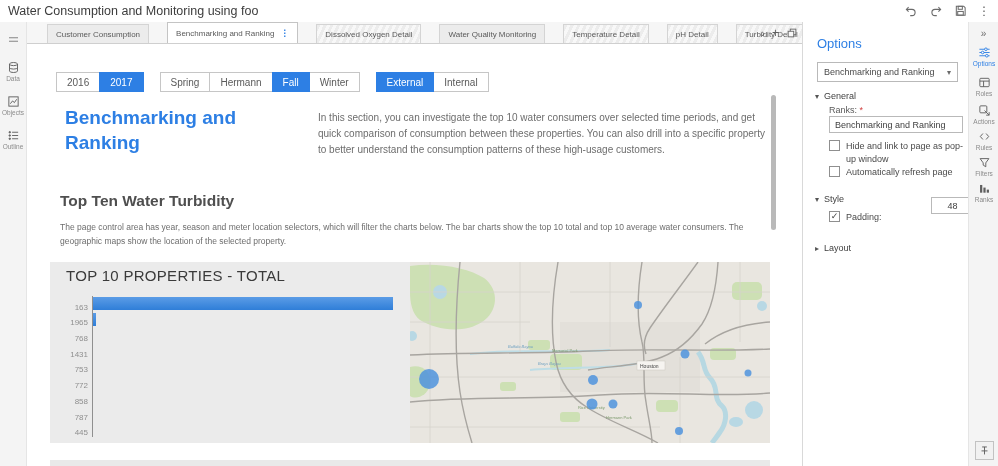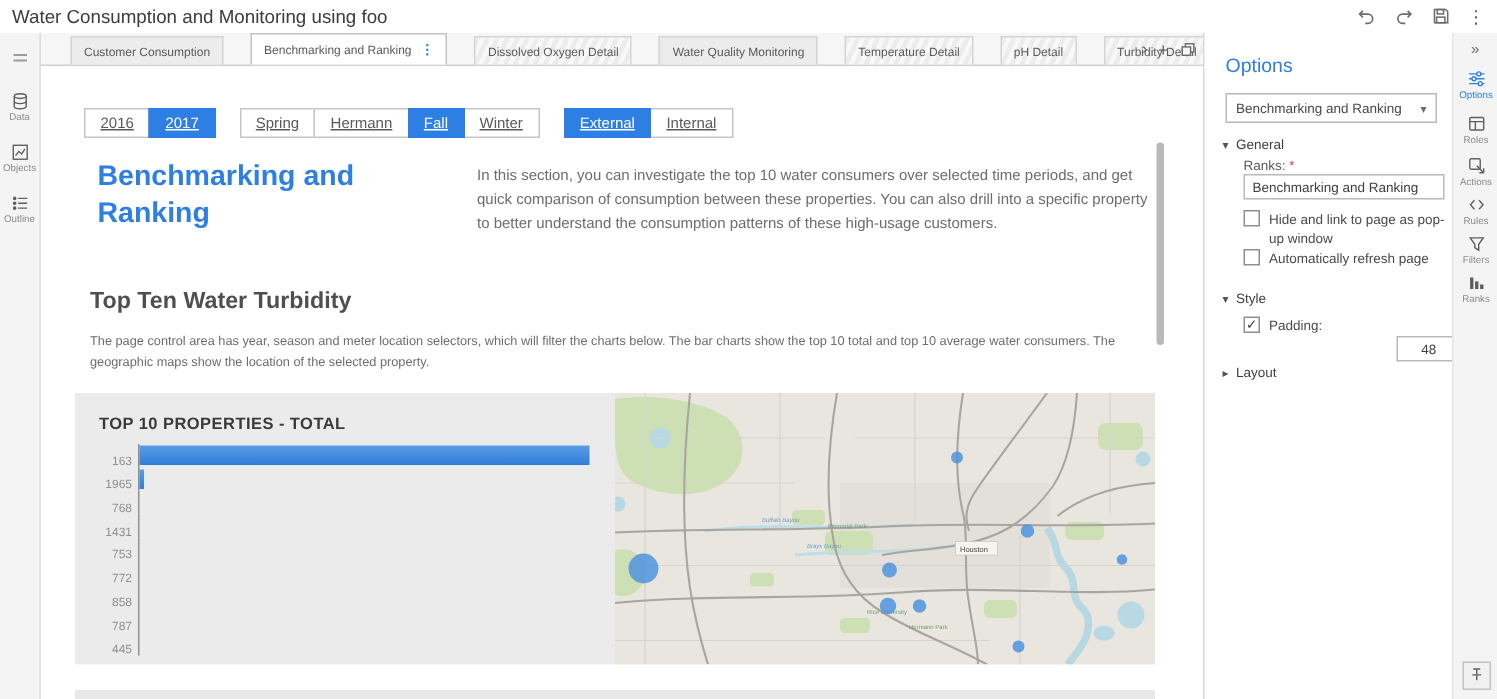--- a/index.html
+++ b/index.html
@@ -30,33 +30,33 @@
   .rail-toggle{margin-top:8px;cursor:pointer;}
   .rail-item{margin-top:13px;cursor:pointer;}
   .rail-item .lbl{display:block;font-size:6.5px;color:#8b8b8b;margin-top:1px;}
   .rail-item svg{display:block;margin:0 auto;}
 
   
   .canvas{position:absolute;left:27px;top:44px;width:775px;height:422px;background:#fff;}
   .ctrl-row{position:absolute;left:30px;top:28px;display:flex;gap:17px;}
   .btn-group{display:flex;}
   .btn{height:20px;box-sizing:border-box;border:1px solid #c6c6c6;background:#fff;color:#5a5a5a;
-       font-size:10px;padding:0 10px;display:flex;align-items:center;margin-left:-1px;cursor:pointer;white-space:nowrap;text-decoration:underline;}
+       font-size:10px;padding:0 10px;display:flex;align-items:center;margin-left:-1px;cursor:pointer;white-space:nowrap;}
   .btn.active{background:#2d7fe4;border-color:#2d7fe4;color:#fff;z-index:1;}
   .heading{position:absolute;left:38px;top:62px;width:235px;font-size:19px;font-weight:bold;color:#2d7fe4;line-height:1.3;}
   .intro{position:absolute;left:291px;top:66px;width:452px;font-size:10px;color:#6d6d6d;line-height:1.6;}
   .sec-title{position:absolute;left:33px;top:148px;font-size:15.5px;font-weight:bold;color:#4f4f4f;}
   .sec-desc{position:absolute;left:33px;top:176px;width:712px;font-size:8.5px;color:#6d6d6d;line-height:1.65;}
   .object-panel{position:absolute;left:23px;top:218px;width:720px;height:181px;background:#ebebeb;display:flex;}
   .next-strip{position:absolute;left:23px;top:416px;width:720px;height:6px;background:#e9e9e9;}
   .vscroll{position:absolute;left:744px;top:51px;width:5px;height:135px;background:#b9b9b9;border-radius:3px;cursor:pointer;}
 
   
   .chart{width:360px;height:181px;position:relative;}
-  .chart-title{position:absolute;left:16px;top:15px;font-size:11px;font-weight:bold;color:#3a3a3a;letter-spacing:.3px;}
+  .chart-title{position:absolute;left:16px;top:5px;font-size:15px;font-weight:normal;color:#3a3a3a;letter-spacing:.3px;}
   .rows{position:absolute;left:16px;top:34px;}
   .crow{display:flex;align-items:flex-end;height:15.7px;}
   .crow .cat{width:22px;text-align:right;font-size:8px;color:#8f8f8f;padding-right:4px;flex:none;}
   .track{width:300px;height:15.7px;border-left:1px solid #8f8f8f;position:relative;}
   .bar{position:absolute;left:0;top:1px;height:13px;background:linear-gradient(180deg,#5b9ce6,#2f7ed8);cursor:pointer;}
 
   
   .map{width:360px;height:181px;position:relative;overflow:hidden;cursor:pointer;}
   .map svg{display:block;}
 
@@ -67,21 +67,21 @@
   .obj-select{position:absolute;left:14px;top:40px;width:141px;height:20px;border:1px solid #b9b9b9;background:#fff;
               display:flex;align-items:center;justify-content:space-between;padding:0 6px;box-sizing:border-box;cursor:pointer;}
   .obj-select .caret{color:#6b6b6b;font-size:8px;}
   .sec-head{position:absolute;left:12px;display:flex;gap:5px;align-items:center;color:#3f3f3f;cursor:pointer;}
   .sec-head .tri{font-size:8px;color:#555;}
   .field-label{position:absolute;left:26px;top:83px;color:#5a5a5a;}
   .req{color:#d04040;}
   .text-input{position:absolute;border:1px solid #b9b9b9;background:#fff;font-size:9px;color:#3f3f3f;
               display:flex;align-items:center;padding:0 5px;box-sizing:border-box;cursor:text;}
   .name-input{left:26px;top:94px;width:134px;height:17px;}
-  .pad-input{left:128px;top:202px;width:43px;height:17px;justify-content:center;}
+  .pad-input{left:128px;top:175px;width:43px;height:17px;justify-content:center;}
   .cb{position:absolute;display:flex;gap:6px;cursor:pointer;}
   .cb .box{width:9px;height:9px;border:1px solid #8f8f8f;background:#fff;flex:none;margin-top:0;
            font-size:9px;line-height:9px;text-align:center;color:#3f3f3f;}
   .cb .cbl{width:118px;line-height:1.4;}
 
   
   .rightrail{position:absolute;left:968px;top:22px;width:30px;height:444px;background:#f4f4f4;
              border-left:1px solid #e5e5e5;box-sizing:border-box;text-align:center;}
   .rr-collapse{margin-top:6px;font-size:10px;color:#6b6b6b;cursor:pointer;}
   .rr-item{position:absolute;left:0;width:30px;cursor:pointer;}

